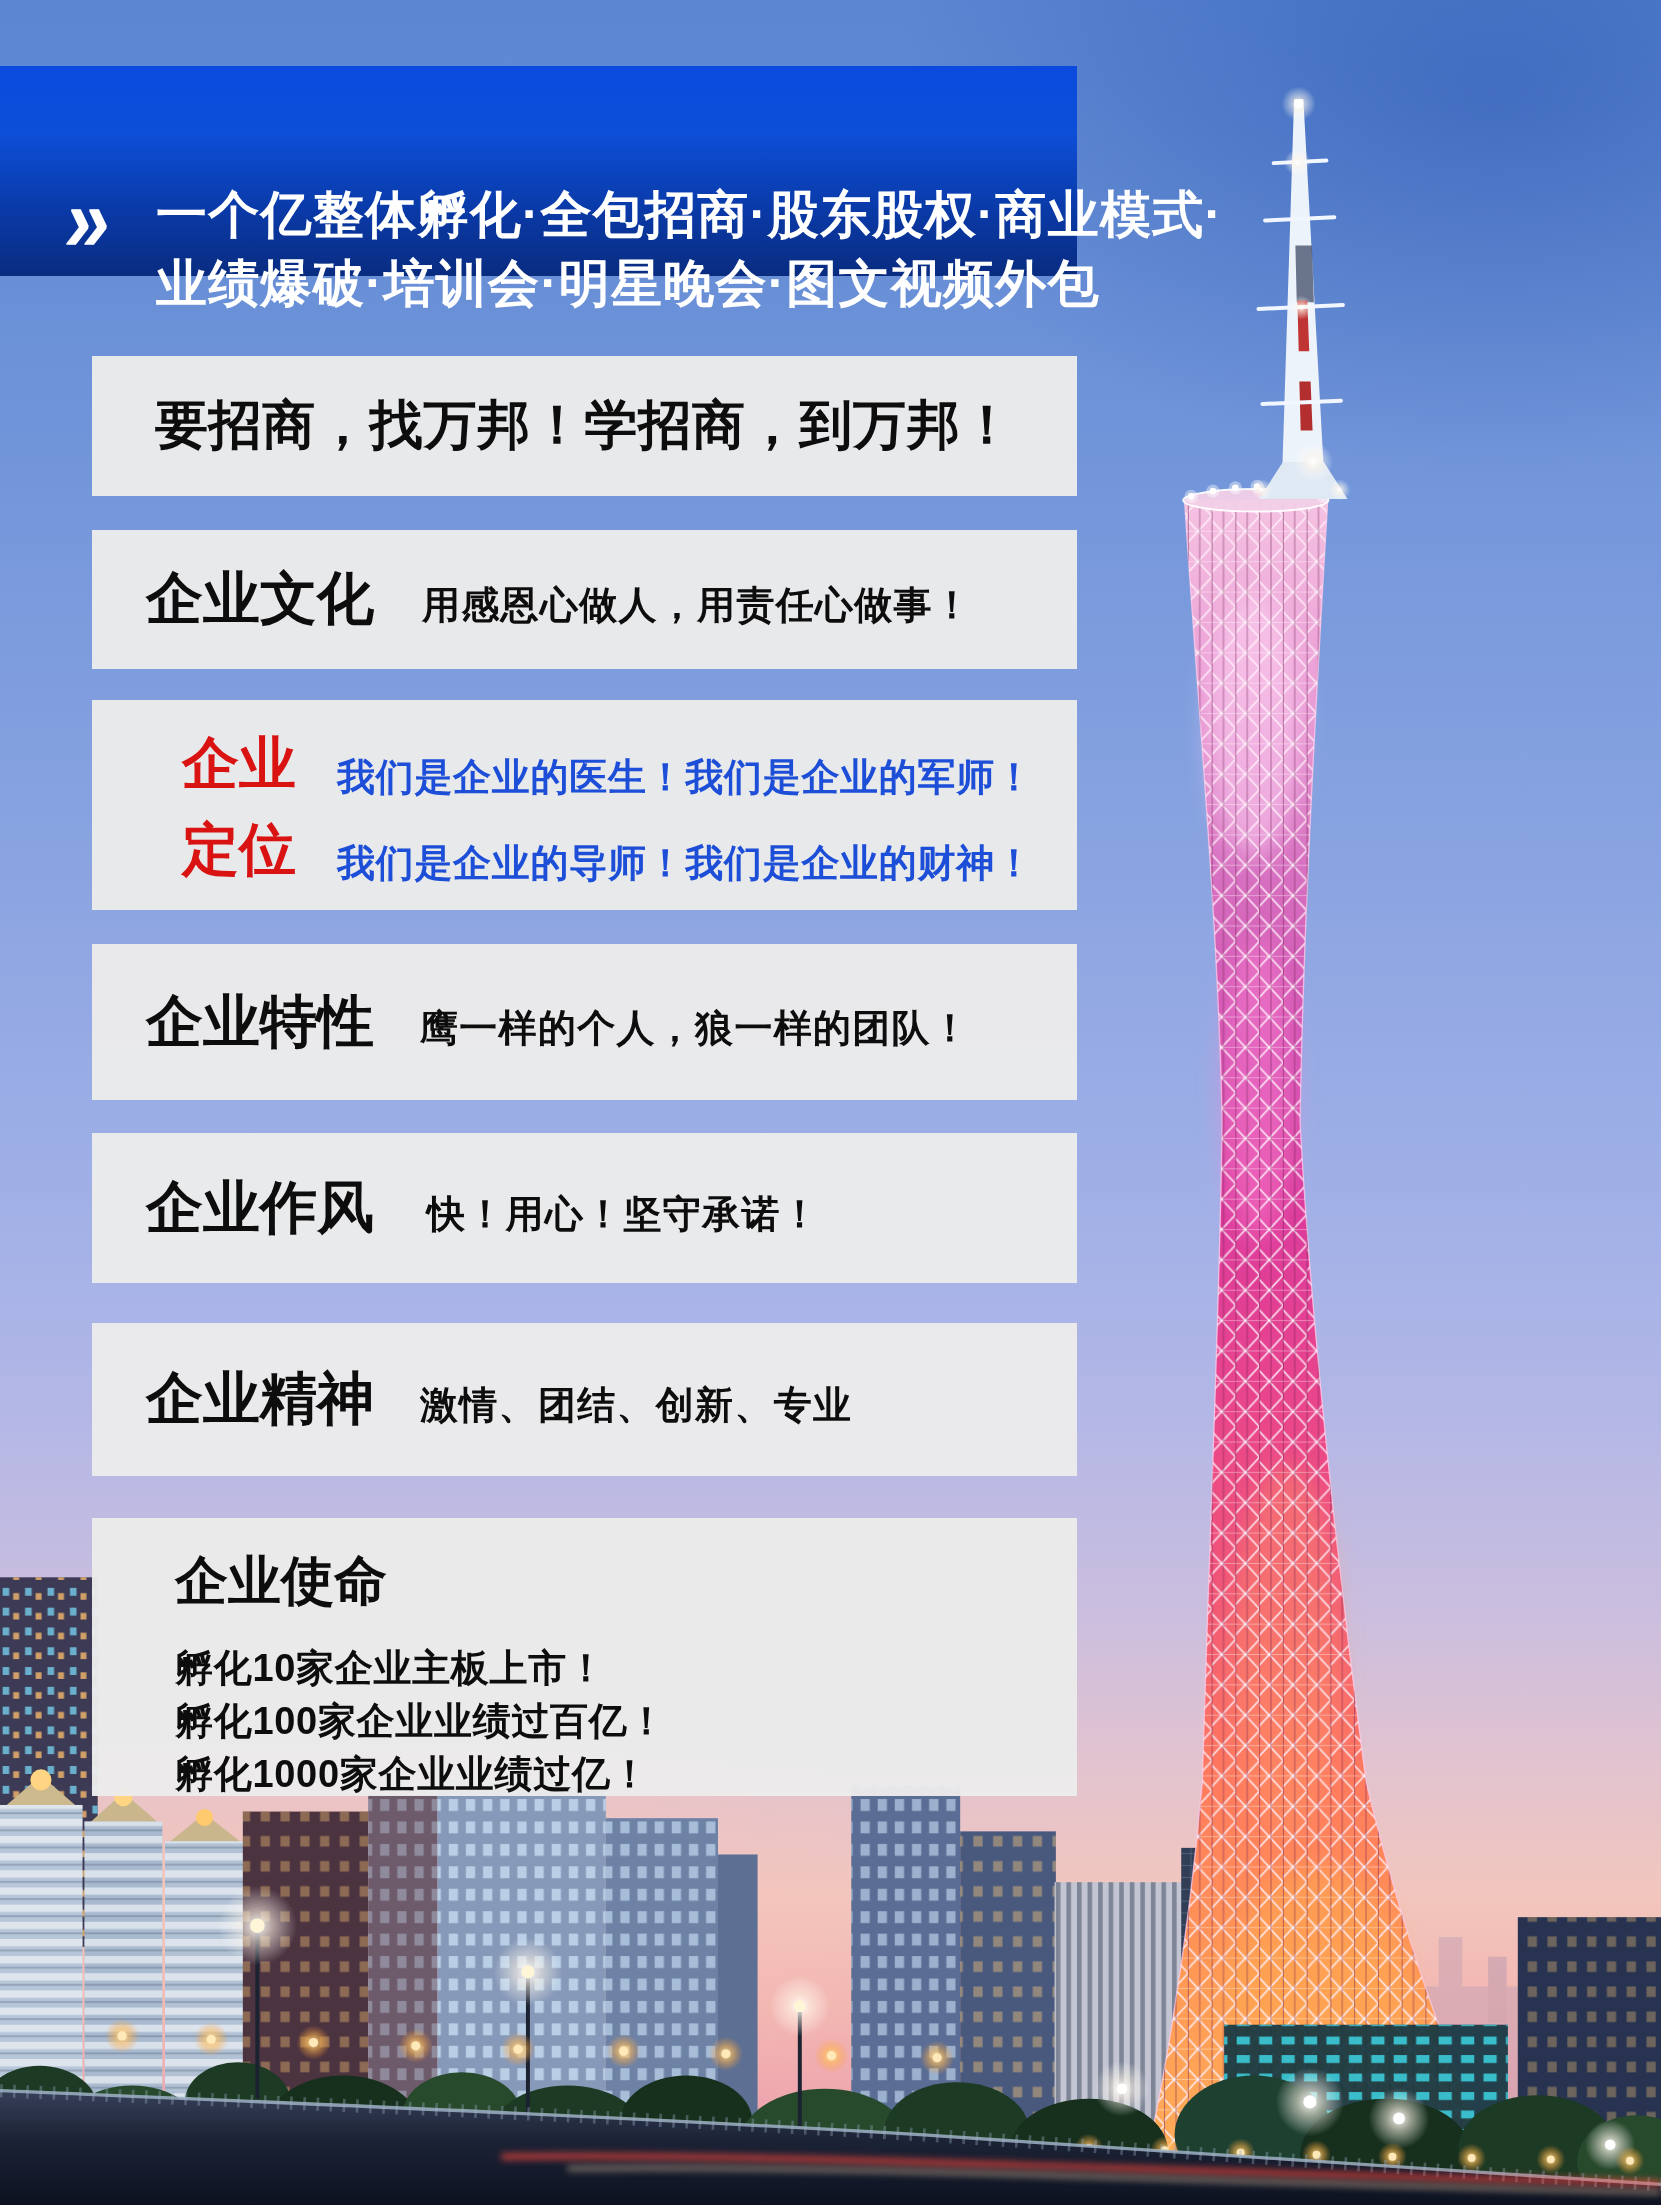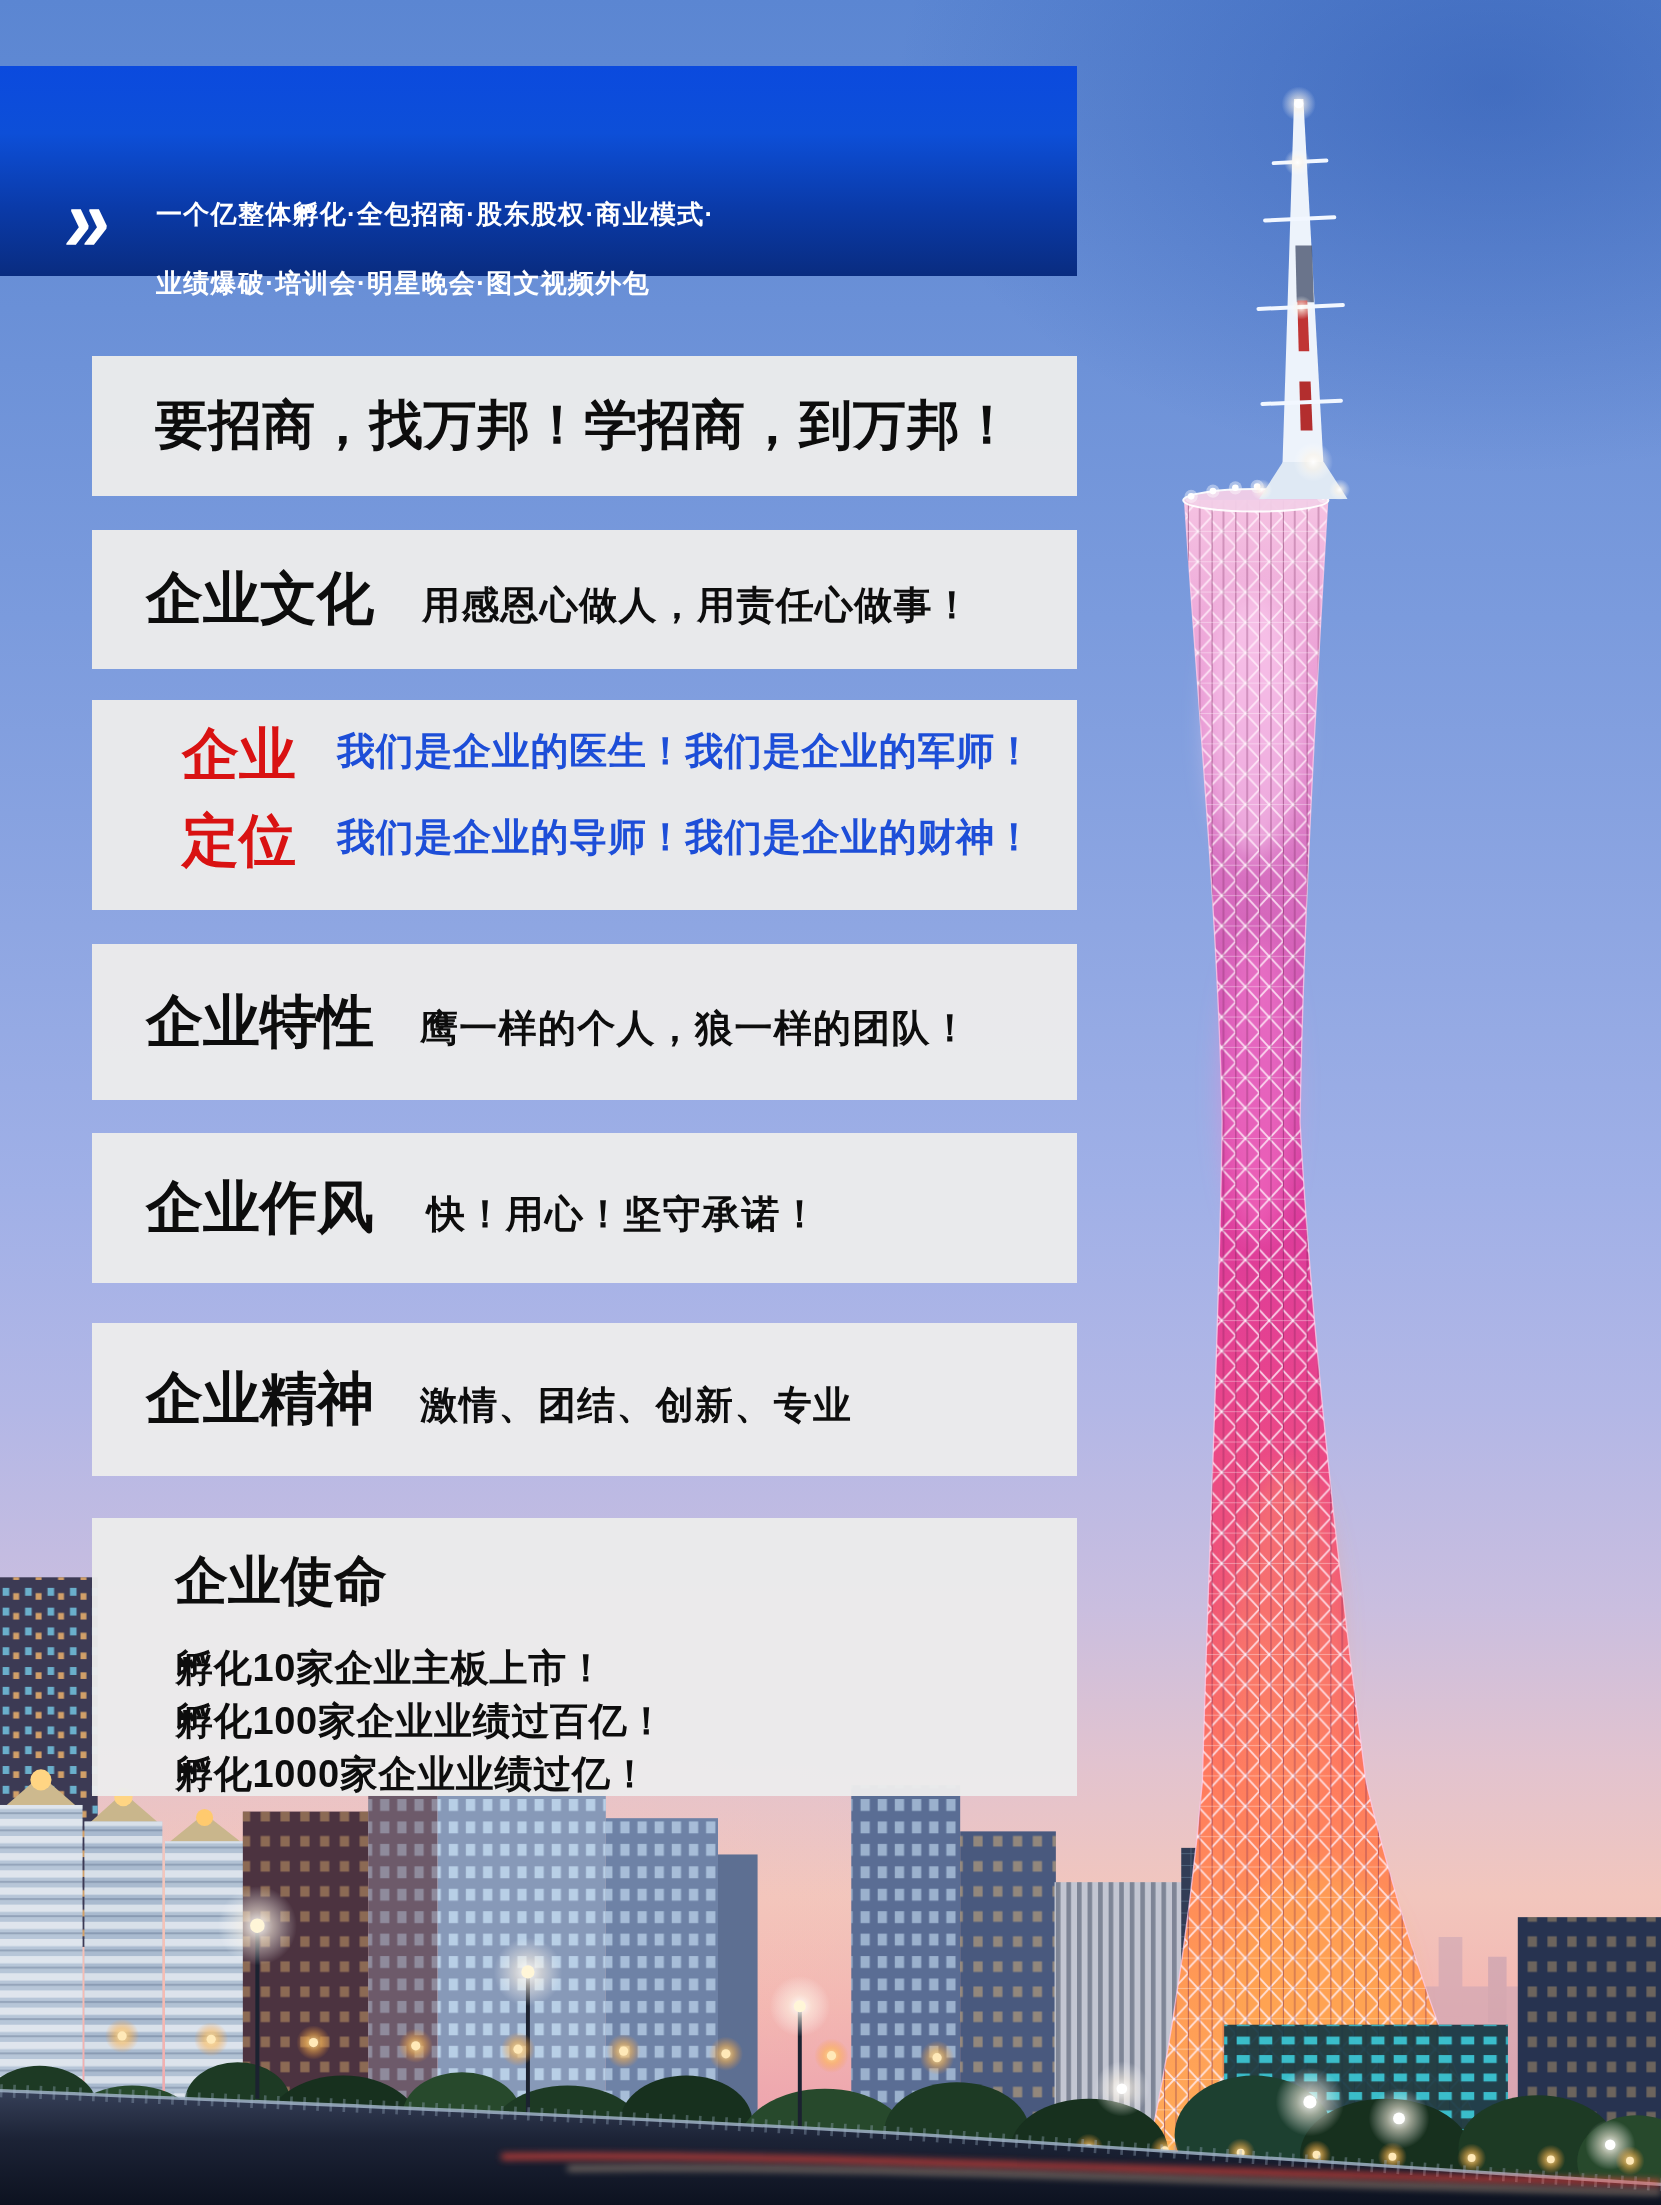--- a/index.html
+++ b/index.html
@@ -24,37 +24,37 @@
     position:absolute;left:0;top:66px;width:1077px;height:210px;z-index:3;
     background:linear-gradient(180deg,#0b4ade 0%,#0d4fd8 32%,#0a3aa8 68%,#092c80 100%);
   }
   .banner-chevron{
     position:absolute;left:66px;top:114px;
     color:#ffffff;font-size:81px;font-weight:900;line-height:1;
     transform:skewX(-8deg) scaleY(1.12);transform-origin:center;
   }
   .banner-text{
     position:absolute;left:156px;top:114px;width:884px;
-    color:#ffffff;font-weight:900;font-size:26px;line-height:69px;letter-spacing:1.3px;
+    color:#ffffff;font-weight:900;font-size:51px;line-height:69px;letter-spacing:1.3px;
     white-space:nowrap;
   }
   
   .card{
     position:absolute;left:92px;width:985px;z-index:3;
     background:rgba(235,235,235,0.97);color:#0d0d0d;
   }
   .card-slogan{top:356px;height:140px;display:flex;align-items:center;justify-content:center;}
   .card-slogan .slogan-text{font-size:53px;font-weight:900;letter-spacing:0.7px;white-space:nowrap;}
   .section-row{display:flex;align-items:center;height:100%;padding-left:54px;box-sizing:border-box;}
   .section-title{font-size:57px;font-weight:900;white-space:nowrap;}
   .section-desc{font-size:38px;font-weight:800;letter-spacing:1.3px;white-space:nowrap;margin-top:12px;}
   .card-culture{top:530px;height:139px;}
   .card-culture .section-desc{margin-left:48px;}
   .card-positioning{top:700px;height:210px;padding:17px 0 0 90px;box-sizing:border-box;}
-  .pos-row{display:flex;align-items:flex-start;height:86px;}
+  .pos-row{display:flex;align-items:flex-end;height:86px;}
   .pos-label{font-size:57px;font-weight:900;color:#d91212;white-space:nowrap;}
   .pos-desc{font-size:38px;font-weight:800;color:#1d4ed8;letter-spacing:0.7px;white-space:nowrap;margin-left:41px;margin-top:9.2px;}
   .card-traits{top:944px;height:156px;}
   .card-traits .section-desc{margin-left:46px;}
   .card-style{top:1133px;height:150px;}
   .card-style .section-desc{margin-left:53px;font-family:Liberation Serif, serif;}
   .card-spirit{top:1323px;height:153px;}
   .card-spirit .section-desc{margin-left:46px;}
   .card-mission{top:1518px;height:278px;padding:28px 4px 0 83px;box-sizing:border-box;}
   .mission-title{font-size:53px;font-weight:900;}

